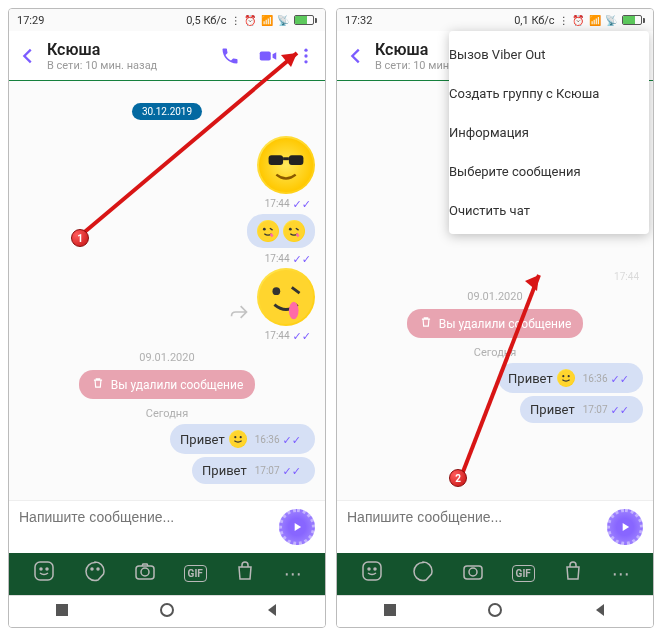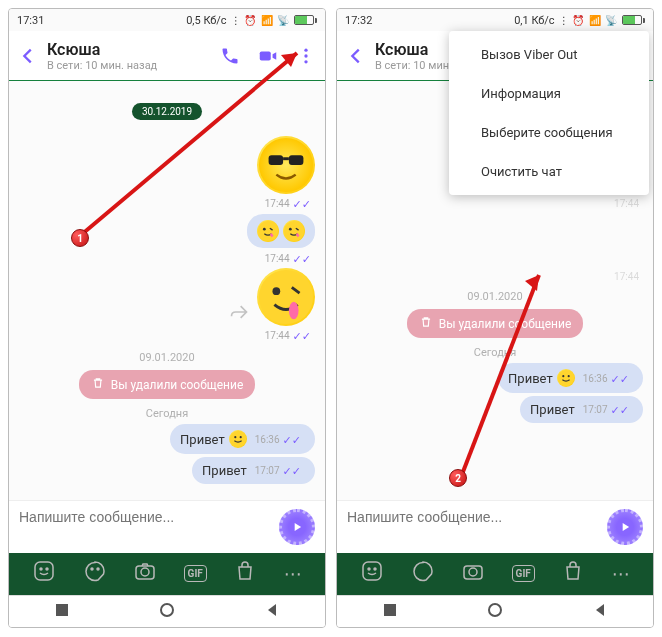--- a/index.html
+++ b/index.html
@@ -51,21 +51,21 @@
   .header .actions { display: flex; align-items: center; gap: 16px; color: #7b5cff; }
   .icon { width: 22px; height: 22px; display: inline-flex; align-items: center; justify-content: center; }
   .chat {
     flex: 1;
     background: #fbfbfb;
     padding: 6px 10px;
     overflow: hidden;
     position: relative;
   }
   .date-chip {
-    background: #14532d;
+    background: #0369a1;
     color: #fff;
     font-size: 10px;
     padding: 3px 10px;
     border-radius: 10px;
     display: inline-block;
     margin: 12px auto;
   }
   .date-row { text-align: center; margin: 4px 0; }
   .date-plain {
     color: #b0b0b0;
@@ -145,21 +145,21 @@
     top: 22px;
     right: 4px;
     width: 200px;
     background: #fff;
     border-radius: 4px;
     box-shadow: 0 2px 12px rgba(0,0,0,0.25);
     padding: 4px 0;
     z-index: 10;
   }
   .menu-item {
-    padding: 12px 32px;
+    padding: 12px 0;
     font-size: 13px;
     color: #333;
     cursor: pointer;
   }
   .arrow {
     position: absolute;
     pointer-events: none;
     z-index: 20;
   }
   .arrow-line {
@@ -203,21 +203,21 @@
     width: 65%;
     background: #5cc85c;
   }
   .battery-tip { width: 2px; height: 5px; background: #555; border-radius: 0 1px 1px 0; }
 </style>
 </head>
 <body>
 
 <div class="phone">
   <div class="statusbar">
-    <span>17:31</span>
+    <span>17:29</span>
     <div class="right">
       <span>0,5 Кб/с</span>
       <span class="sb-icon">⋮</span>
       <span class="sb-icon">⏰</span>
       <span class="sb-icon">📶</span>
       <span class="sb-icon">📡</span>
       <span class="battery">
         <span class="battery-body">
             <span class="battery-fill"></span>
           </span>
@@ -558,20 +558,21 @@
     <span class="nicon"><svg width="16" height="16">
           <circle cx="8" cy="8" r="6" fill="none" stroke="#555" stroke-width="2"></circle>
         </svg></span>
     <span class="nicon"><svg width="16" height="16">
           <path d="M12 2 L4 8 L12 14 Z" fill="#555"></path>
         </svg></span>
   </div>
 
   <div class="menu-popup">
     <div class="menu-item">Вызов Viber Out</div>
+    <div class="menu-item">Создать группу с Ксюша</div>
     <div class="menu-item">Информация</div>
     <div class="menu-item">Выберите сообщения</div>
     <div class="menu-item">Очистить чат</div>
   </div>
 
   <svg class="arrow" style="top:250px;left:110px" width="120" height="230">
     <line class="arrow-line" x1="14" y1="218" x2="92" y2="16"></line>
     <polygon class="arrow-head" points="92,16 78,22 90,32"></polygon>
   </svg>
   <div class="marker" style="top:460px;left:112px">

